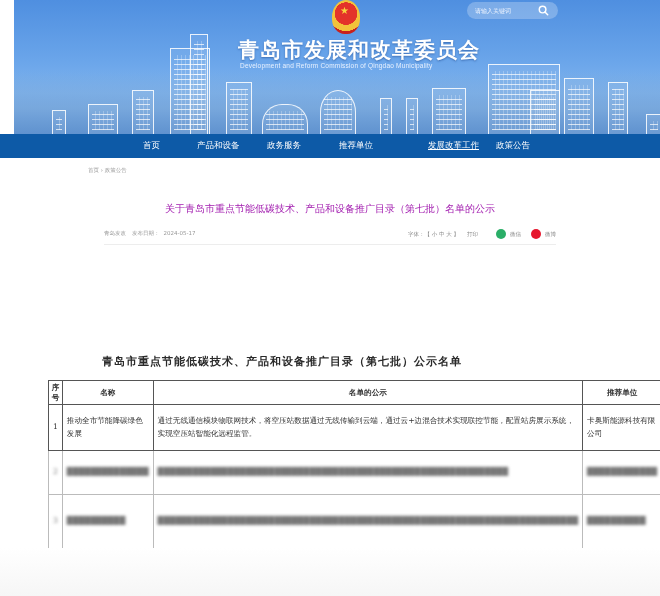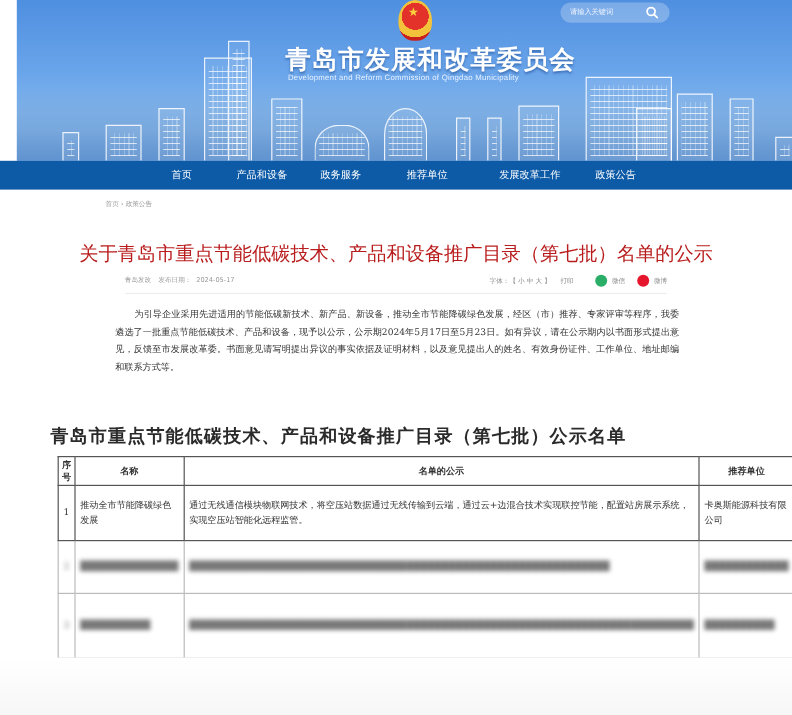--- a/index.html
+++ b/index.html
@@ -30,32 +30,32 @@
   .search-icon { position: absolute; left: 71px; top: 3px; width: 11px; height: 11px; }
 
   
   .nav { position: absolute; left: 0; top: 134px; width: 660px; height: 24px; background: #0d5aa7; }
   .nav-item { position: absolute; top: 6px; font-size: 8.5px; color: #ffffff; white-space: nowrap; cursor: pointer; }
 
   
   .breadcrumb { position: absolute; left: 88px; top: 167px; font-size: 5.5px; color: #9a9a9a; white-space: nowrap; }
 
   
-  .article-title { position: absolute; left: 0; width: 660px; top: 202px; text-align: center; font-size: 16px; color: #b91c1c; white-space: nowrap; }
+  .article-title { position: absolute; left: 0; width: 660px; top: 202px; text-align: center; font-size: 10px; color: #a21caf; white-space: nowrap; }
   .meta-left { position: absolute; left: 104px; top: 230px; font-size: 5.5px; color: #999; white-space: nowrap; }
   .meta-left span { margin-right: 6px; }
   .meta-right { position: absolute; left: 408px; top: 229px; font-size: 5.5px; color: #888; white-space: nowrap; display: flex; align-items: center; }
   .meta-right .sep { margin: 0 8px; }
   .share { display: inline-flex; align-items: center; margin-left: 10px; }
   .share .dot { width: 10px; height: 10px; border-radius: 50%; margin-right: 4px; }
   .divider { position: absolute; left: 104px; right: 104px; top: 244px; height: 1px; background: #ededed; }
 
   .body-text { position: absolute; left: 96px; top: 255px; width: 470px; font-size: 7.6px; line-height: 14.6px; color: #333; text-indent: 16px; text-align: justify; font-family: "DejaVu Serif", serif; }
 
-  .list-title { position: absolute; left: 0; width: 564px; top: 354px; text-align: center; font-size: 15px; font-weight: bold; color: #2a2a2a; letter-spacing: 1px; font-family: "DejaVu Serif", serif; white-space: nowrap; }
+  .list-title { position: absolute; left: 0; width: 564px; top: 354px; text-align: center; font-size: 11px; font-weight: bold; color: #2a2a2a; letter-spacing: 1px; font-family: "DejaVu Serif", serif; white-space: nowrap; }
 
   
   .tbl { position: absolute; left: 48px; top: 380px; width: 588px; border-collapse: collapse; font-family: "DejaVu Serif", serif; }
   .tbl th, .tbl td { border: 1px solid #555; color: #333; vertical-align: middle; }
   .tbl th { height: 24px; font-size: 7.6px; font-weight: bold; text-align: center; }
   .tbl td { font-size: 7.6px; line-height: 12.5px; padding: 3px 4px; }
   .tbl td.c { text-align: center; }
   .tbl tr.blur td { filter: blur(1.6px); color: #777; border-color: #bbb; }
 
   .bottom-fade { position: absolute; left: 0; right: 0; top: 548px; height: 48px; background: linear-gradient(180deg, #fff, #f6f6f6); }
@@ -96,21 +96,21 @@
         <line x1="7.6" y1="7.6" x2="10.6" y2="10.6" stroke="#ffffff" stroke-width="1.6" stroke-linecap="round"></line>
       </svg>
     </div>
   </div>
 
   <div class="nav">
     <span class="nav-item" style="left:143px;">首页</span>
     <span class="nav-item" style="left:197px;">产品和设备</span>
     <span class="nav-item" style="left:267px;text-align:right;">政务服务</span>
     <span class="nav-item" style="left:339px;">推荐单位</span>
-    <span class="nav-item" style="left:416px;">发展改革工作</span>
+    <span class="nav-item" style="left:428px;text-decoration:underline;">发展改革工作</span>
     <span class="nav-item" style="left:496px;">政策公告</span>
   </div>
 
   <div class="breadcrumb">
     <span>首页</span>
     <span>›</span>
     <span>政策公告</span>
   </div>
 
   <div class="article-title">关于青岛市重点节能低碳技术、产品和设备推广目录（第七批）名单的公示</div>
@@ -126,21 +126,20 @@
       <span class="dot" style="background:#2aae67;"></span>
       <span>微信</span>
     </span>
     <span class="share">
       <span class="dot" style="background:#e6162d;"></span>
       <span>微博</span>
     </span>
   </div>
   <div class="divider"></div>
 
-  <p class="body-text">为引导企业采用先进适用的节能低碳新技术、新产品、新设备，推动全市节能降碳绿色发展，经区（市）推荐、专家评审等程序，我委遴选了一批重点节能低碳技术、产品和设备，现予以公示，公示期2024年5月17日至5月23日。如有异议，请在公示期内以书面形式提出意见，反馈至市发展改革委。书面意见请写明提出异议的事实依据及证明材料，以及意见提出人的姓名、有效身份证件、工作单位、地址邮编和联系方式等。</p>
 
   <div class="list-title">青岛市重点节能低碳技术、产品和设备推广目录（第七批）公示名单</div>
 
   <table class="tbl">
     <colgroup>
       <col style="width:34px;">
       <col style="width:108px;">
       <col style="width:294px;">
       <col style="width:152px;">
     </colgroup>

